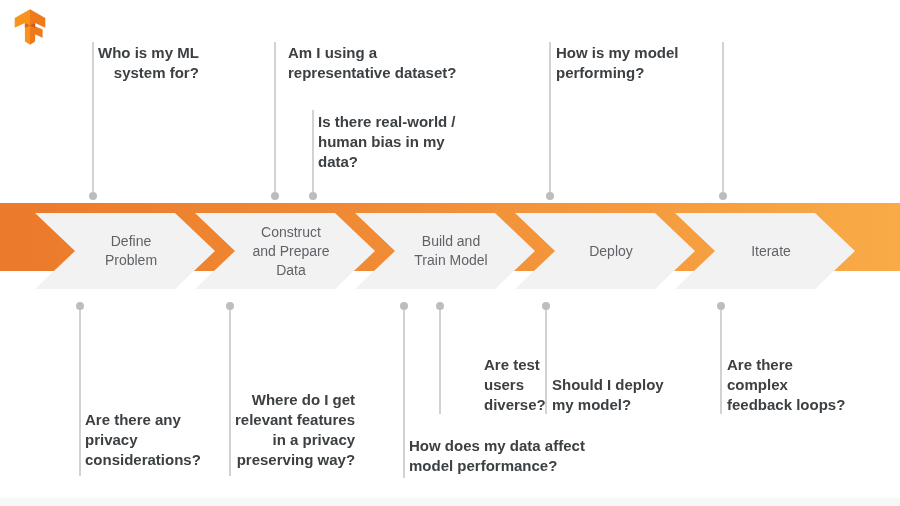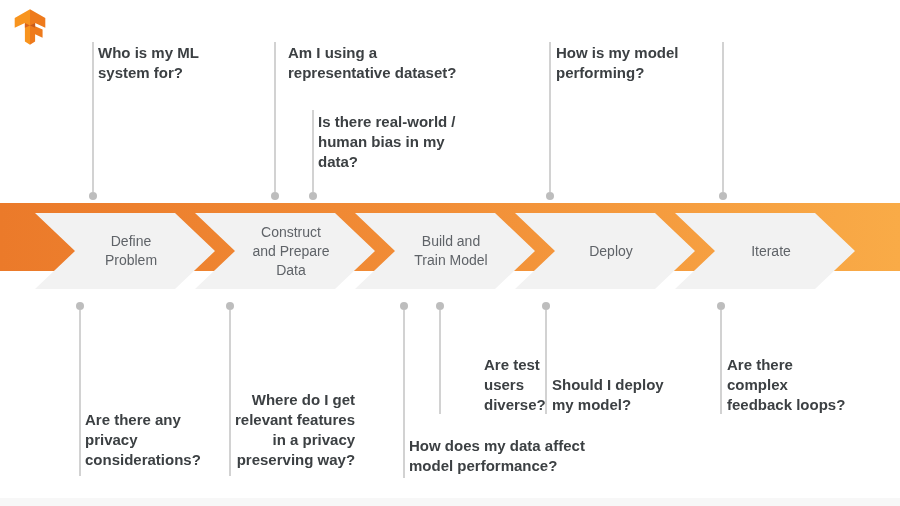--- a/index.html
+++ b/index.html
@@ -82,21 +82,21 @@
 
 <div id="canvas">
 
   <svg class="tf-logo" viewBox="0 0 100 115" aria-hidden="true">
     <polygon points="50,2 5,28 5,57 35,43 35,97 50,107" fill="#f8941e"></polygon>
     <polygon points="50,2 95,28 95,57 65,43 65,52 87,62 87,86 65,76 65,97 50,107" fill="#ee7a1c"></polygon>
     <polygon points="35,43 50,50 35,57" fill="#d9641a"></polygon>
     <polygon points="65,43 50,50 65,57" fill="#c85a1a"></polygon>
   </svg>
 
-  <div class="q" style="left:98px; top:43px;">Who is my ML
+  <div class="q" style="left:98px; top:43px;text-align:right;">Who is my ML
 system for?</div>
   <div class="q" style="left:288px; top:43px;">Am I using a
 representative dataset?</div>
   <div class="q" style="left:318px; top:112px;">Is there real-world /
 human bias in my
 data?</div>
   <div class="q" style="left:556px; top:43px;">How is my model
 performing?</div>
 
   <div class="conn down" style="left:92px;  top:42px;  height:150px;">

